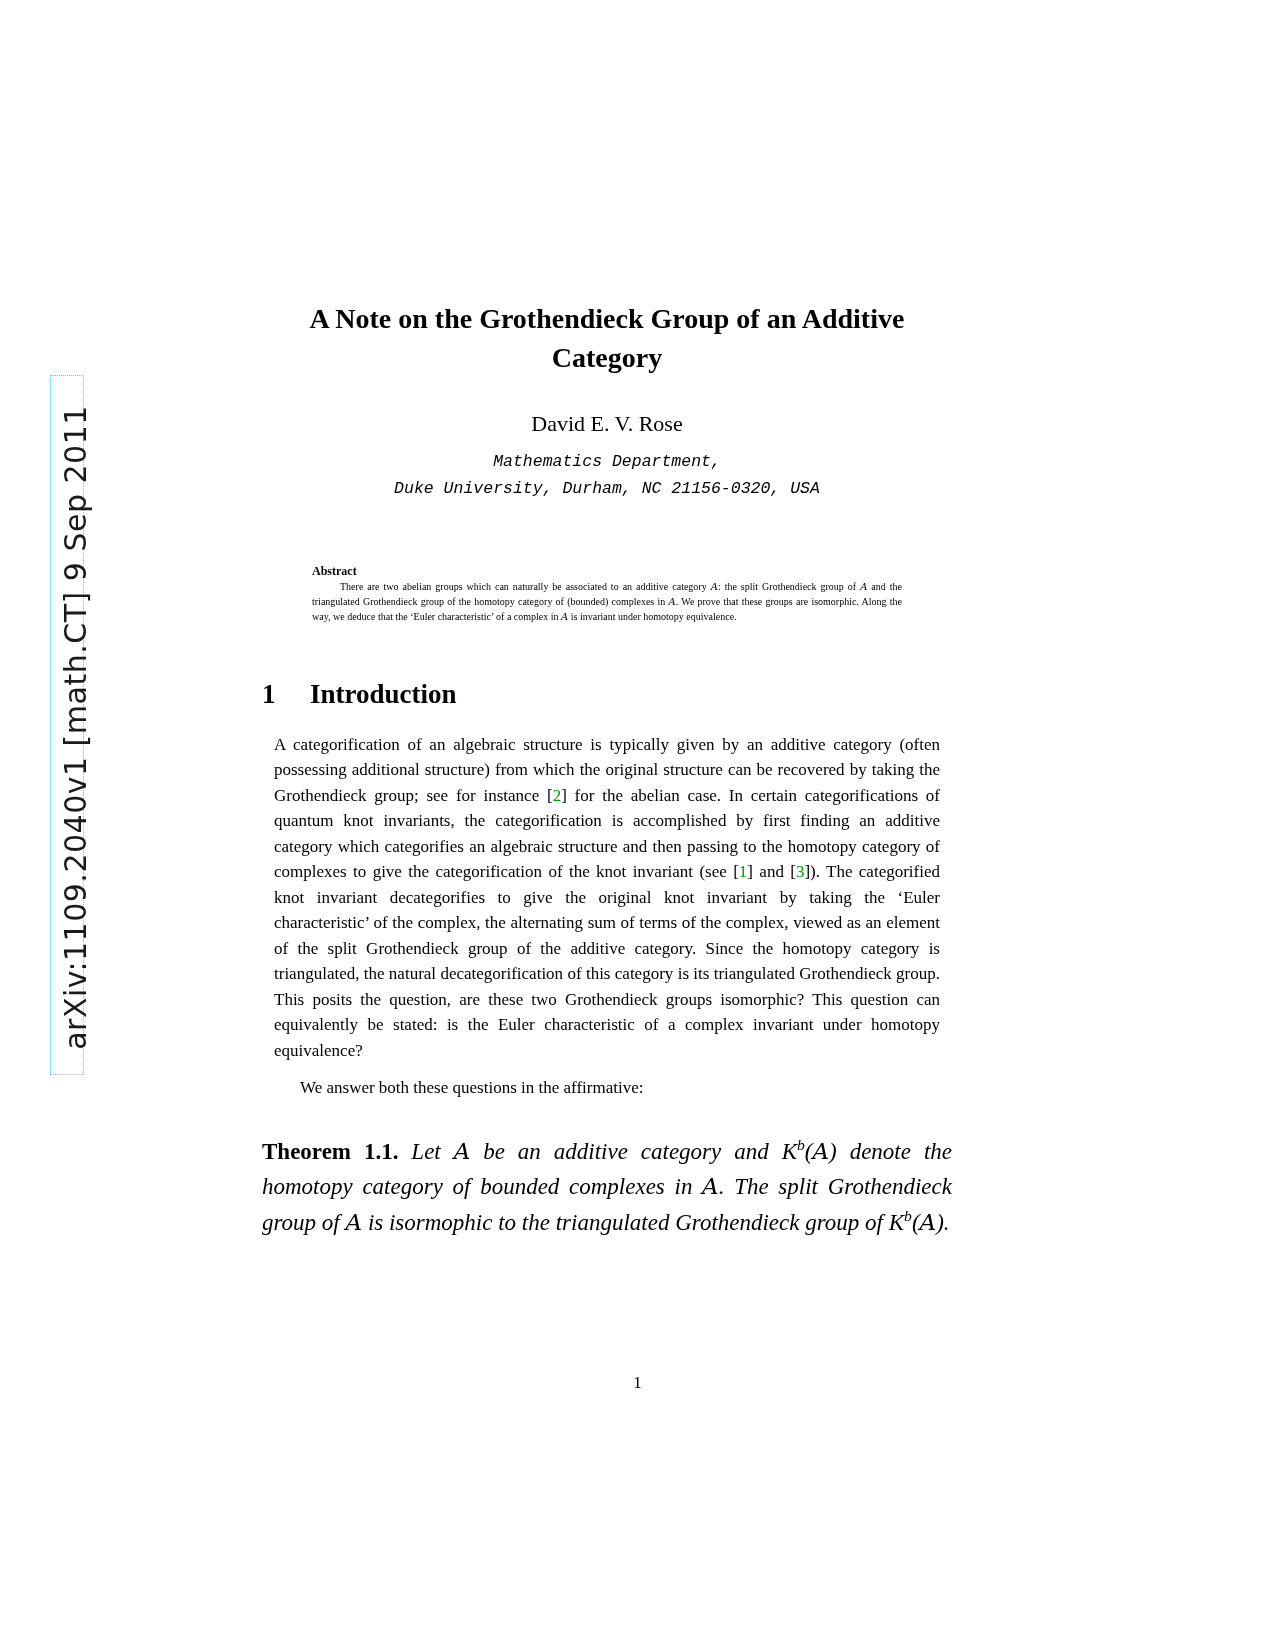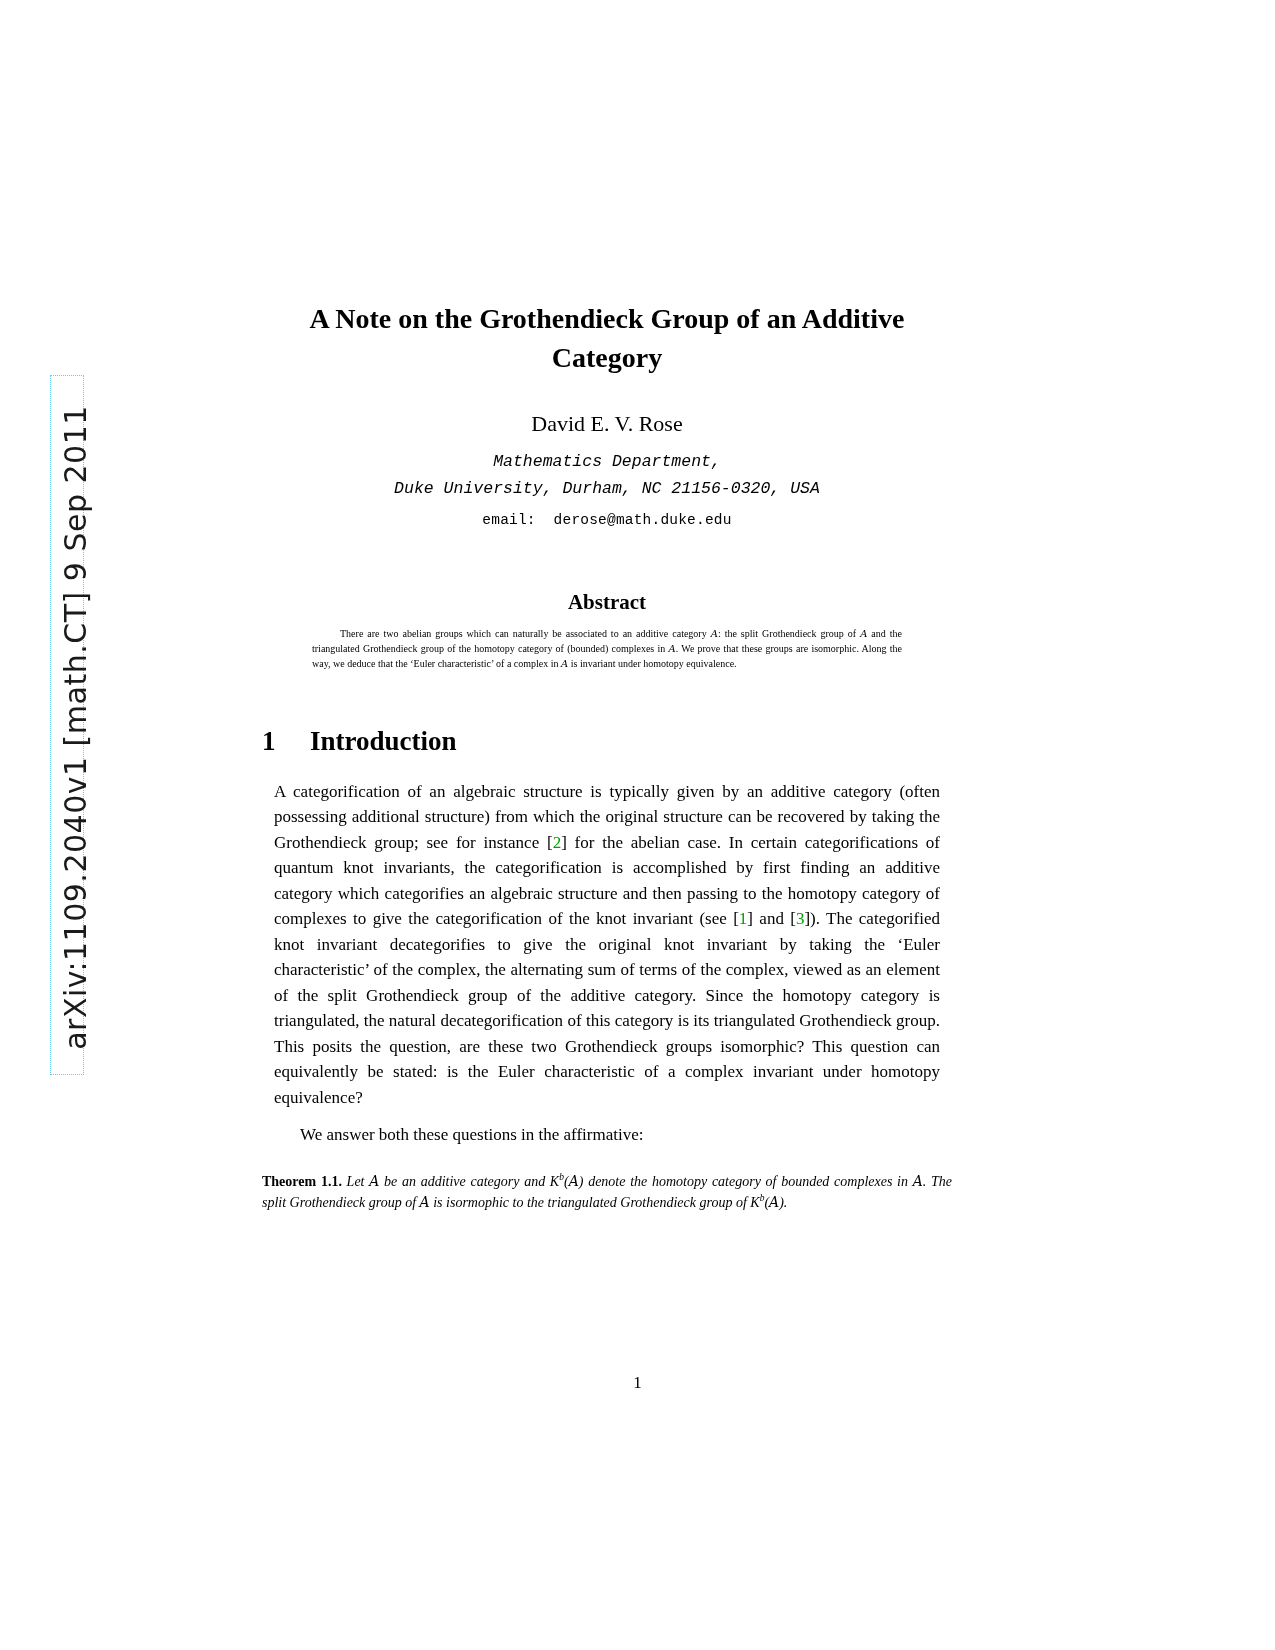--- a/index.html
+++ b/index.html
@@ -75,24 +75,22 @@
     text-align: center;
     margin: 10px 0 0 0;
     letter-spacing: 0.2px;
   }
 
   .abstract-wrap {
     margin: 62px auto 0 auto;
     width: 590px;
   }
   .abstract-head {
-    text-align: center;
-    font-weight: bold;
-    font-size: 21px;
-    margin-bottom: 11px;
+    font-weight: bold;
+    font-size: 12px;
   }
   .abstract-body {
     font-size: 10px;
     line-height: 1.52;
     text-align: justify;
     text-indent: 28px;
   }
 
   .section-head {
     margin: 54px 0 22px 0;
@@ -110,22 +108,22 @@
     font-size: 17px;
     line-height: 1.5;
     text-align: justify;
     margin: 12px;
   }
   p.body.indent {
     text-indent: 26px;
   }
 
   .thm {
-    margin-top: 22px;
-    font-size: 14px;
+    margin-top: 32px;
+    font-size: 23px;
     line-height: 1.5;
     text-align: justify;
     font-style: italic;
   }
   .thm .thm-label {
     font-style: normal;
     font-weight: bold;
   }
 
   .cite {
@@ -155,23 +153,20 @@
 
   <div class="content">
 
     <h1 class="title">A Note on the Grothendieck Group of an Additive Category</h1>
 
     <div class="author">David E. V. Rose</div>
 
     <div class="affil">Mathematics Department,</div>
     <div class="affil">Duke University, Durham, NC 21156-0320, USA</div>
 
-    <div class="email-line">
-      <span>email:</span>&nbsp;&nbsp;<span>derose@math.duke.edu</span>
-    </div>
 
     <div class="abstract-wrap">
       <div class="abstract-head">Abstract</div>
       <div class="abstract-body">
         There are two abelian groups which can naturally be associated to an
         additive category <span class="cal">A</span>: the split Grothendieck group of <span class="cal">A</span> and the triangulated
         Grothendieck group of the homotopy category of (bounded) complexes in <span class="cal">A</span>. We prove that these groups are isomorphic. Along the way,
         we deduce that the ‘Euler characteristic’ of a complex in <span class="cal">A</span> is invariant
         under homotopy equivalence.
       </div>

